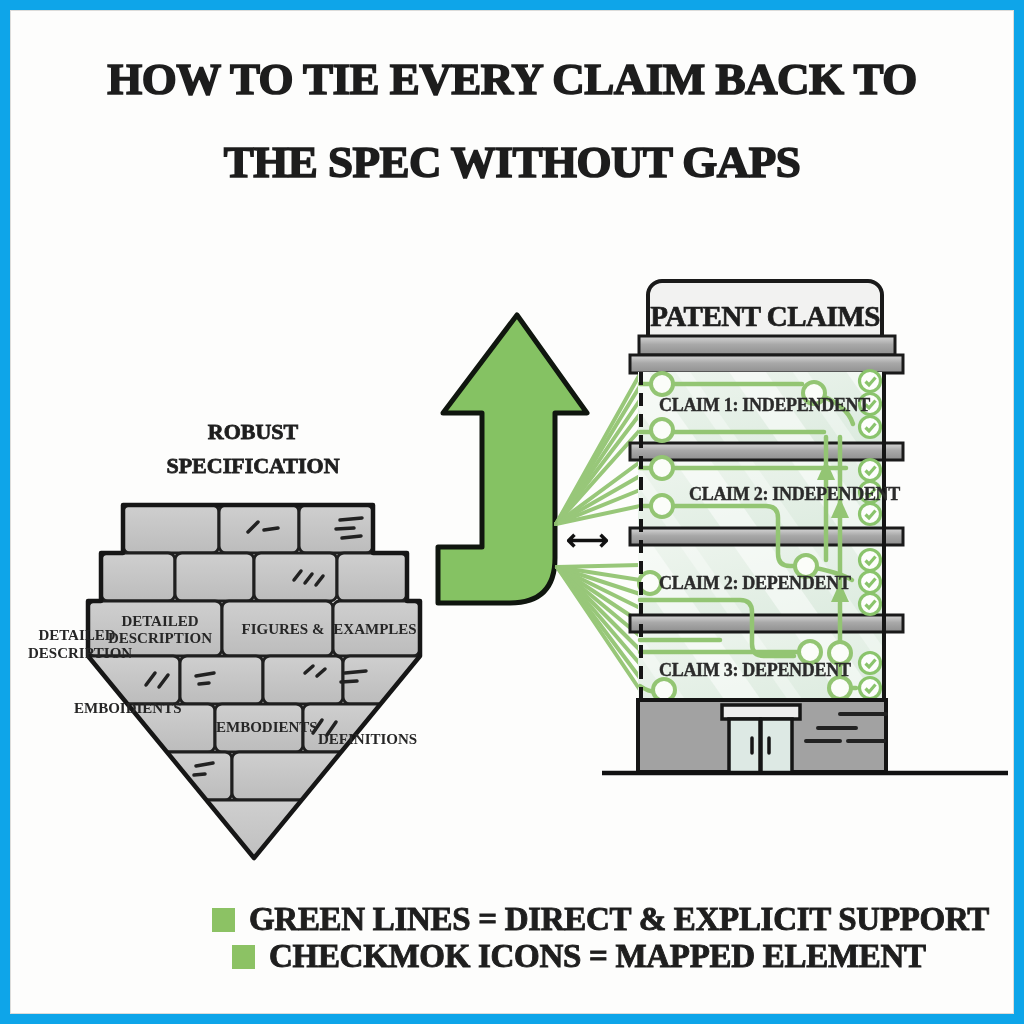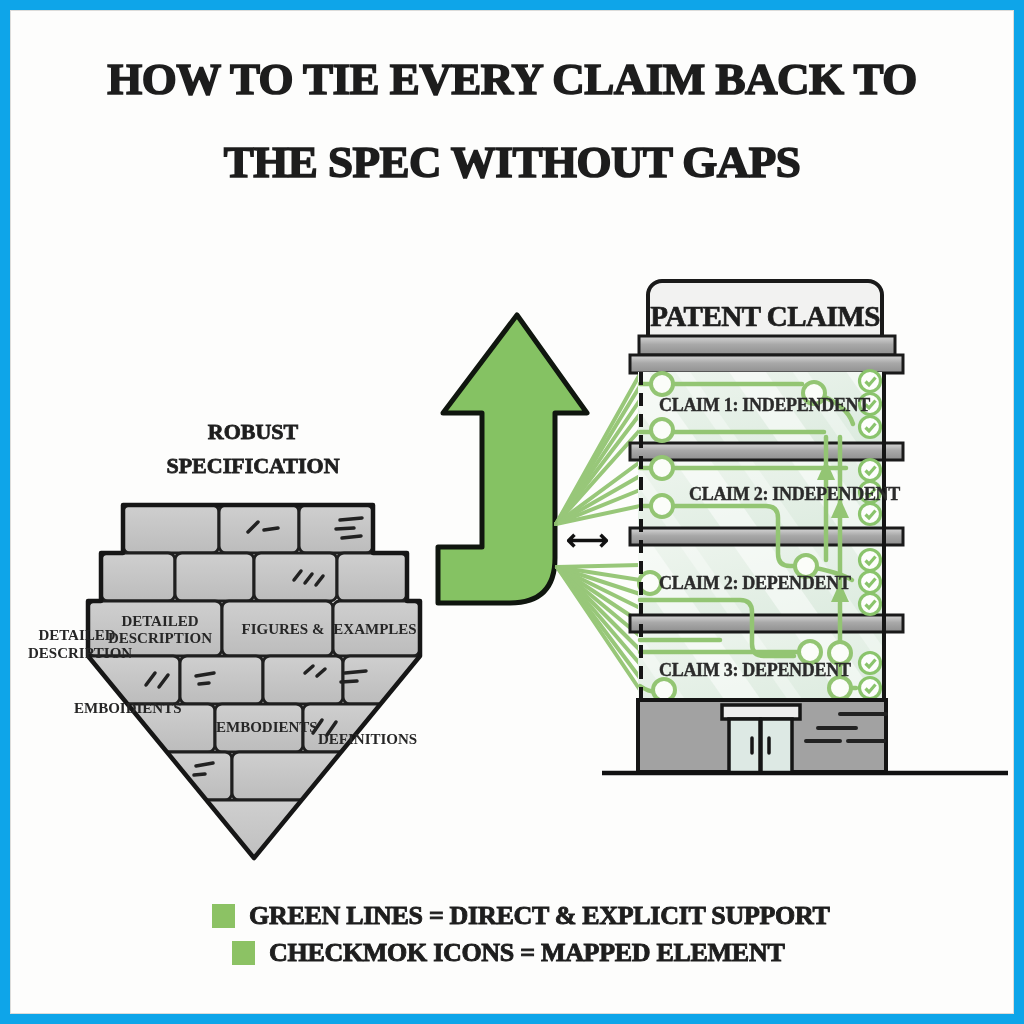--- a/index.html
+++ b/index.html
@@ -16,21 +16,21 @@
   .brick-label{font-weight:bold;font-size:15px;line-height:17px;text-align:center;color:#262626;}
   .side-label{font-weight:bold;font-size:15px;line-height:18px;text-align:center;color:#262626;}
   .map-cap{width:230px;text-align:center;font-weight:bold;font-size:27px;line-height:37px;
            -webkit-text-stroke:.8px #222;}
   .sign-text{width:234px;text-align:center;font-weight:bold;font-size:29px;letter-spacing:-.5px;
              -webkit-text-stroke:.7px #222;}
   .claim{font-weight:bold;font-size:18px;letter-spacing:-.3px;color:#2b2b2b;white-space:nowrap;
          -webkit-text-stroke:.4px #2b2b2b;}
   .legend-row{display:flex;align-items:center;gap:14px;}
   .legend-sq{width:23px;height:24px;background:#8cc264;flex:0 0 auto;}
-  .legend-text{font-weight:bold;font-size:26px;letter-spacing:-.3px;-webkit-text-stroke:.9px #1d1d1d;
+  .legend-text{font-weight:bold;font-size:33px;letter-spacing:-.3px;-webkit-text-stroke:.9px #1d1d1d;
                white-space:nowrap;}
   .bidir{font-weight:bold;font-size:30px;color:#111;}
 </style>
 </head>
 <body>
 
 <div id="stage">
   <div id="card"></div>
 
   <svg id="scene" viewBox="0 0 1024 1024">

